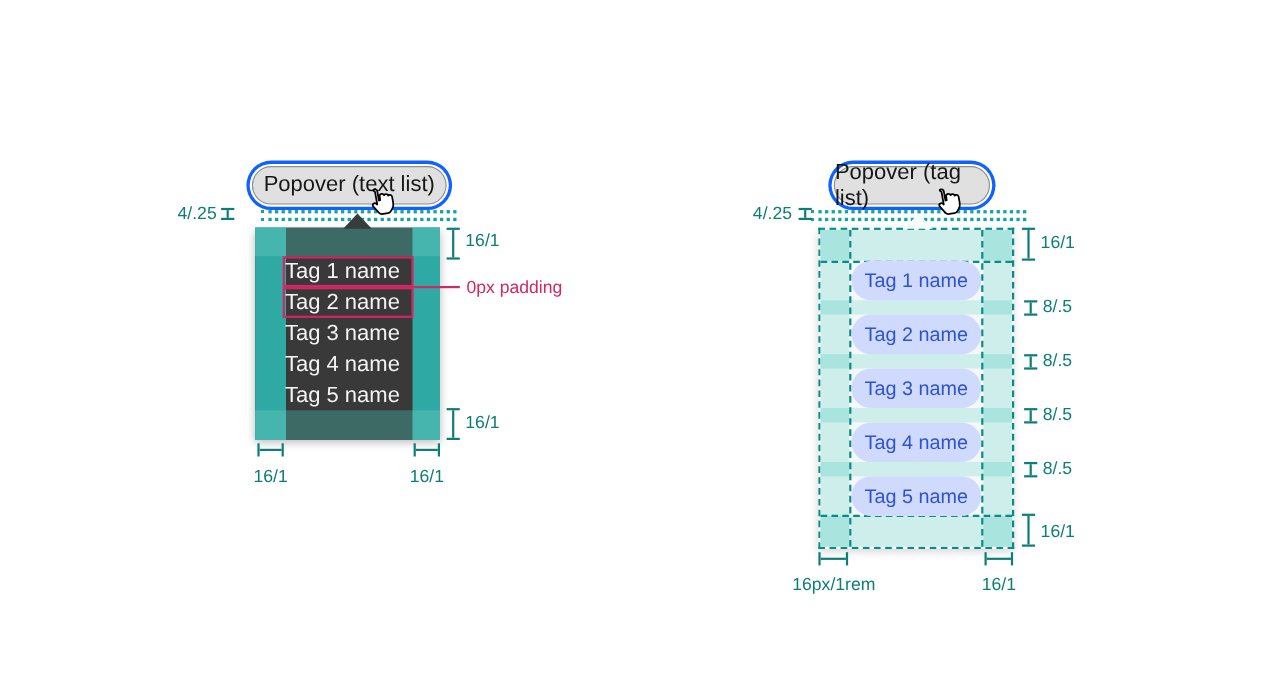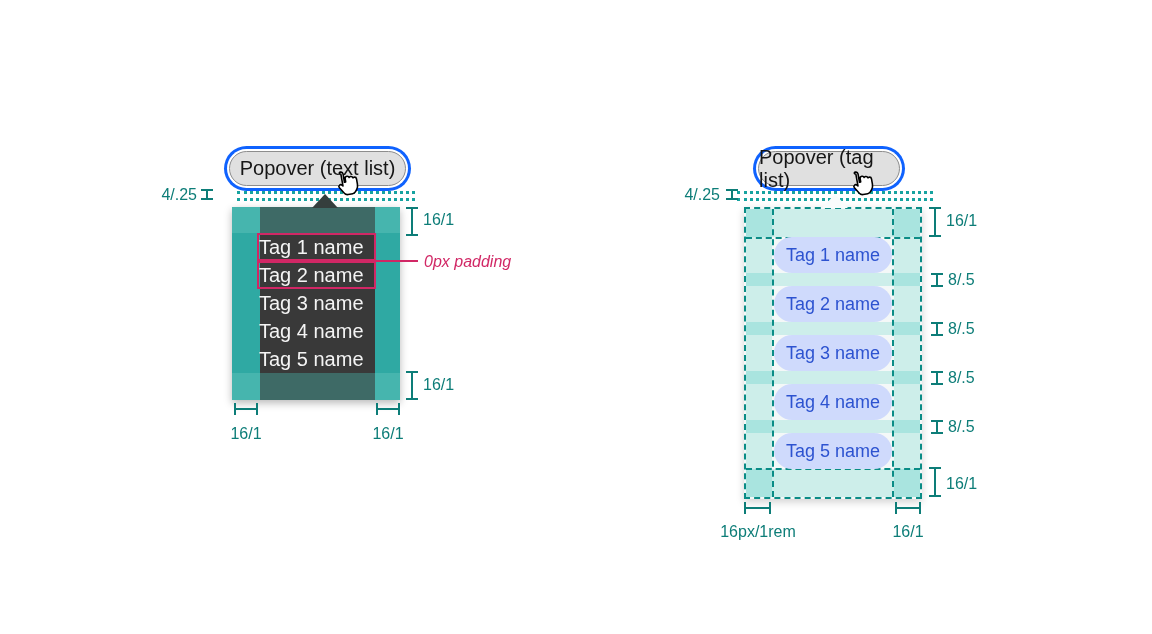--- a/index.html
+++ b/index.html
@@ -26,21 +26,21 @@
     position:absolute;height:10px;box-sizing:border-box;
     border-top:3px dotted var(--dot-teal);border-bottom:3px dotted var(--dot-teal);
     z-index:2;
   }
   
   .caret{position:absolute;width:0;height:0;border-left:13px solid transparent;border-right:13px solid transparent;z-index:3;}
   
   .ann{position:absolute;font-size:16px;color:var(--teal);white-space:nowrap;z-index:8;line-height:22px;}
   .ann.right{text-align:right;}
   .ann.center{text-align:center;}
-  .ann.magenta{color:var(--magenta);font-style:italic;}
+  .ann.magenta{color:var(--magenta);}
   .vbeam{position:absolute;width:12px;box-sizing:border-box;border-top:2px solid var(--teal);border-bottom:2px solid var(--teal);z-index:8;}
   .vbeam::after{content:"";position:absolute;left:50%;top:0;bottom:0;width:2px;margin-left:-1px;background:var(--teal);}
   .hbeam{position:absolute;height:12px;box-sizing:border-box;border-left:2px solid var(--teal);border-right:2px solid var(--teal);z-index:8;}
   .hbeam::after{content:"";position:absolute;top:50%;left:0;right:0;height:2px;margin-top:-1px;background:var(--teal);}
   .mline{position:absolute;height:2px;background:var(--magenta);z-index:9;}
   
   .pop-dark{
     position:absolute;left:232px;top:207px;width:168px;height:193px;
     background:#393939;box-shadow:0 3px 8px rgba(0,0,0,.28);z-index:2;
   }

